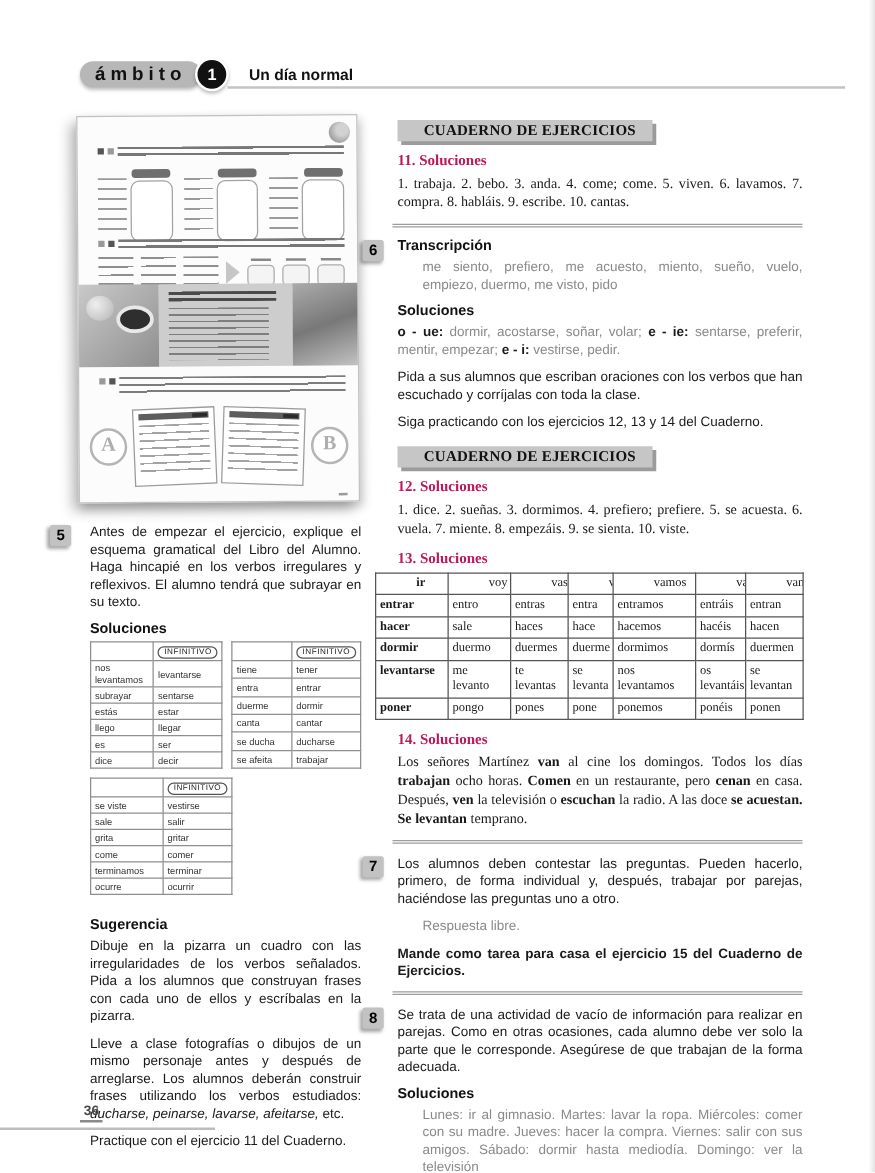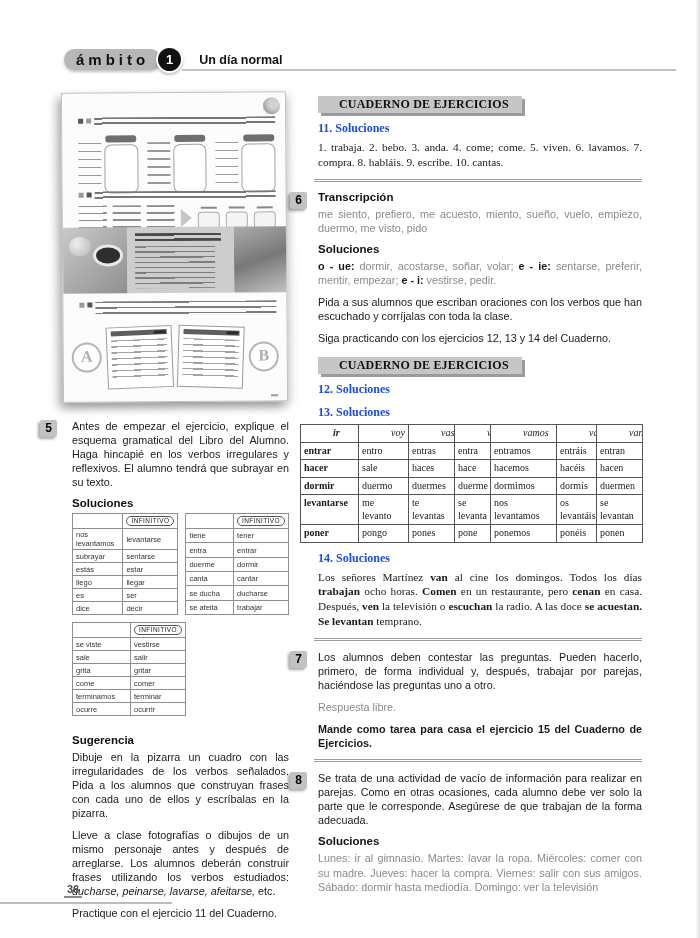--- a/index.html
+++ b/index.html
@@ -24,32 +24,32 @@
          color:#000;font-weight:bold;font-size:12px;line-height:17px;text-align:center;
          box-shadow:-2px 2px 3px rgba(0,0,0,.35);}
   .cbar{width:183px;height:17px;background:#c6c6c6;box-shadow:3px 3px 0 #9b9b9b;margin-left:28px;
         font-family:"Liberation Serif",serif;font-weight:bold;font-size:12px;line-height:17px;
         padding-left:21px;letter-spacing:.2px;color:#111;}
   .sep{border-top:3px double #9d9d9d;margin:9px 0 9px 24px;}
 
   
   .rsect{position:relative;padding-left:28px;margin-top:7px;}
   .lsect{position:relative;padding-left:32px;}
-  .h-serif{font:bold 12px "Liberation Serif",serif;margin:8px 0 4px;color:#1d4ed8;}
+  .h-serif{font:bold 12px "Liberation Serif",serif;margin:8px 0 4px;color:#be185d;}
   .h-sans{font:bold 11.5px "Liberation Sans",sans-serif;margin:8px 0 4px;color:#111;}
   .p-serif{font:11.3px/1.32 "Liberation Serif",serif;margin:0 0 8px;text-align:justify;}
   .p-sans{font:10.8px/1.3 "Liberation Sans",sans-serif;margin:0 0 8px;text-align:justify;}
-  .gray{color:#8a8a8a;}
+  .gray{color:#8a8a8a;margin-left:20px;}
   .b{font-weight:bold;} .i{font-style:italic;} .g{color:#8a8a8a;}
 
   
   .conj{border-collapse:collapse;table-layout:fixed;width:342px;margin:4px 0 4px -18px;
         font:10px/1.25 "Liberation Serif",serif;}
   .conj td{border:1px solid #555;padding:2px 3px;vertical-align:top;overflow:hidden;}
-  .conj tr:first-child td{font-style:italic;padding-left:32px;}
+  .conj tr:first-child td{padding-left:32px;}
   .conj td:first-child{font-weight:bold;}
 
   
   .mini-row{display:flex;gap:7px;margin:4px 0 7px;}
   .mini{border-collapse:collapse;font:7.5px/1.2 "Liberation Sans",sans-serif;color:#333;}
   .mini td{border:1px solid #8f8f8f;padding:1px 3px;height:10px;}
   .mini thead td{height:12px;text-align:center;}
   .inf-label{display:inline-block;border:1px solid #555;border-radius:6px;font-size:6.5px;
         letter-spacing:.4px;padding:0 4px;line-height:8px;color:#222;}
 
@@ -368,20 +368,21 @@
     <h4 class="h-sans">Soluciones</h4>
     <p class="p-sans"><span class="b">o - ue:</span><span class="g"> dormir, acostarse, soñar, volar; </span><span class="b">e - ie:</span><span class="g"> sentarse, preferir, mentir, empezar; </span><span class="b">e - i:</span><span class="g"> vestirse, pedir.</span></p>
     <p class="p-sans">Pida a sus alumnos que escriban oraciones con los verbos que han escuchado y corríjalas con toda la clase.</p>
     <p class="p-sans">Siga practicando con los ejercicios 12, 13 y 14 del Cuaderno.</p>
   </section>
 
   <div class="cbar" style="margin-top:12px;">CUADERNO DE EJERCICIOS</div>
 
   <section class="rsect">
     <h3 class="h-serif">12. Soluciones</h3>
+    <p class="p-serif">1. dice. 2. sueñas. 3. dormimos. 4. prefiero; prefiere. 5. se acuesta. 6. vuela. 7. miente. 8. empezáis. 9. se sienta. 10. viste.</p>
 
     <h3 class="h-serif">13. Soluciones</h3>
     <table class="conj">
       <colgroup>
         <col style="width:58px">
           <col style="width:50px">
           <col style="width:46px">
           <col style="width:36px">
         <col style="width:66px">
           <col style="width:40px">

